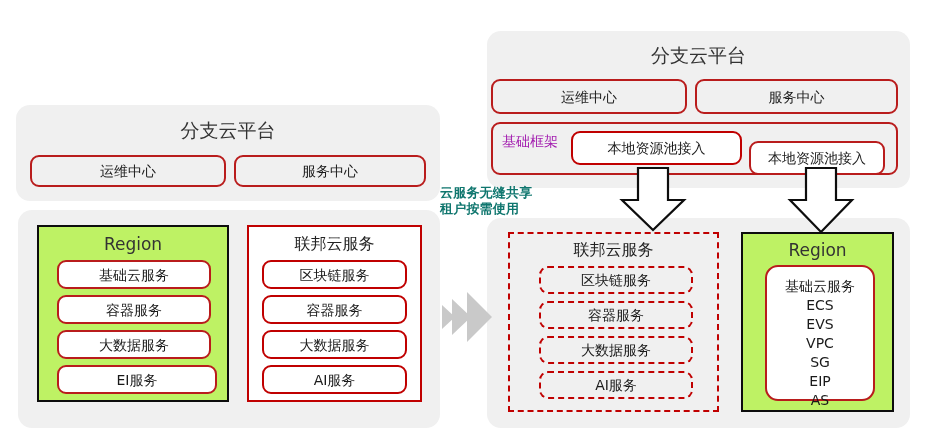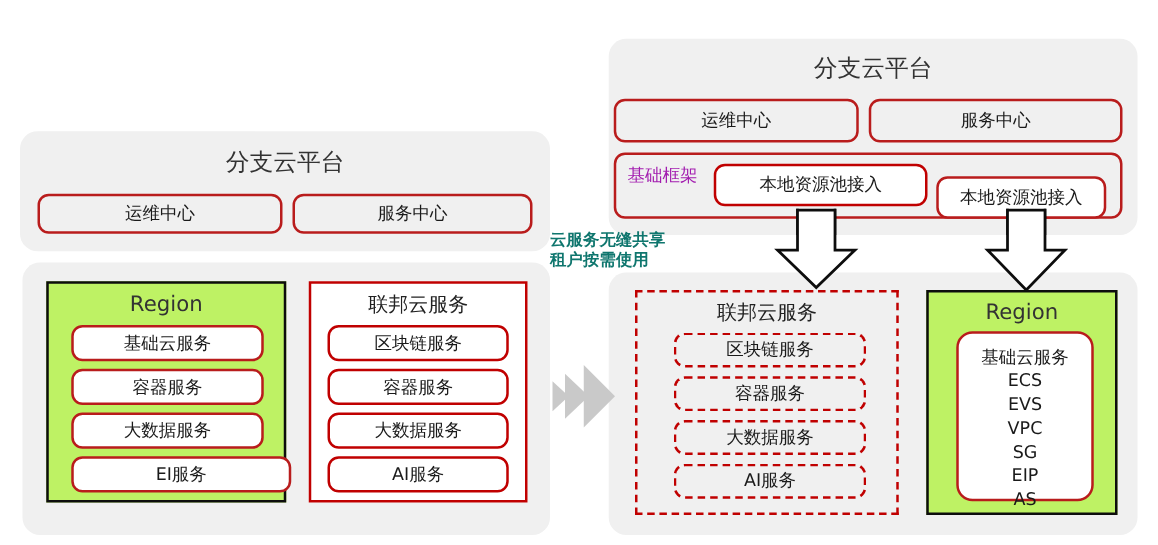--- a/index.html
+++ b/index.html
@@ -63,21 +63,21 @@
     <div class="pill gray" style="left:218px;top:50px;width:192px;height:32px;">服务中心</div>
   </div>
 
   <div class="gpanel" style="left:18px;top:210px;width:422px;height:218px;">
 
     <div class="box" style="left:19px;top:15px;width:192px;height:177px;">
       <div class="btitle" style="top:9px;font-size:17px;color:#333;">Region</div>
       <div class="pill" style="left:18px;top:33px;width:154px;height:29px;">基础云服务</div>
       <div class="pill" style="left:18px;top:68px;width:154px;height:29px;">容器服务</div>
       <div class="pill" style="left:18px;top:103px;width:154px;height:29px;">大数据服务</div>
-      <div class="pill" style="left:18px;top:138px;width:176px;height:29px;">EI服务</div>
+      <div class="pill" style="left:18px;top:138px;width:160px;height:29px;">EI服务</div>
     </div>
 
     <div class="box red" style="left:229px;top:15px;width:175px;height:177px;">
       <div class="btitle" style="top:9px;">联邦云服务</div>
       <div class="pill red" style="left:13px;top:33px;width:145px;height:29px;">区块链服务</div>
       <div class="pill red" style="left:13px;top:68px;width:145px;height:29px;">容器服务</div>
       <div class="pill red" style="left:13px;top:103px;width:145px;height:29px;">大数据服务</div>
       <div class="pill red" style="left:13px;top:138px;width:145px;height:29px;">AI服务</div>
     </div>
   </div>

